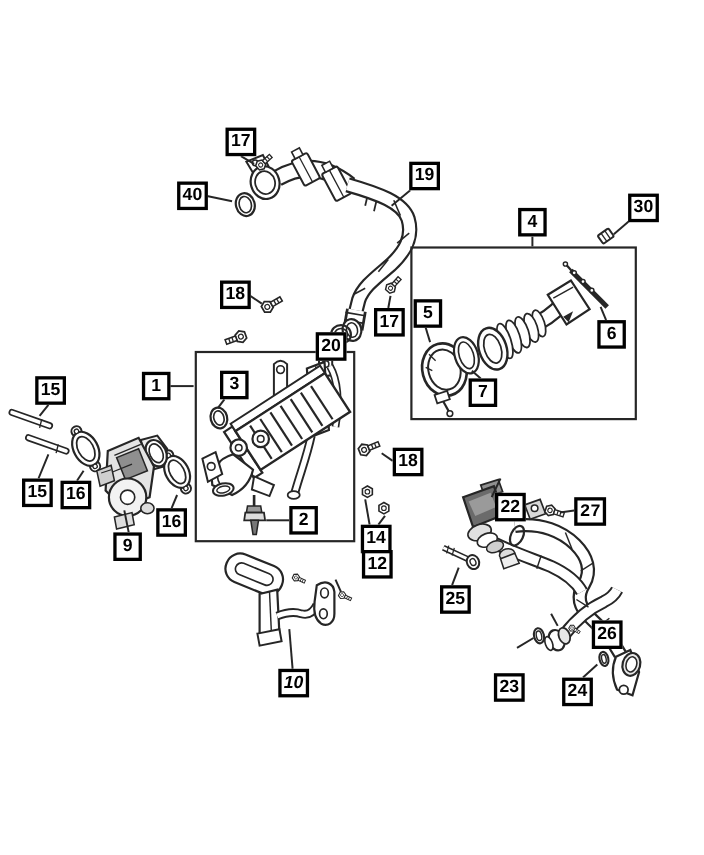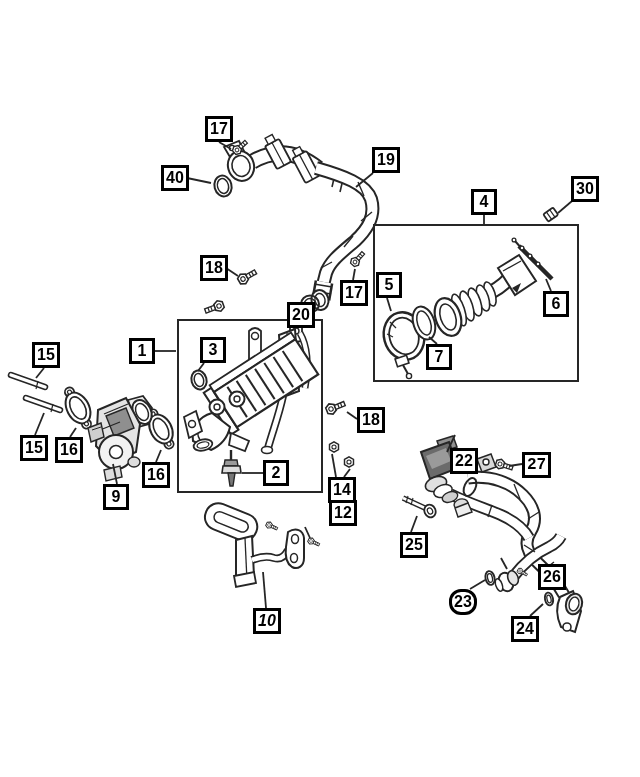--- a/index.html
+++ b/index.html
@@ -354,16 +354,16 @@
 <div class="callout" style="left:20px;top:435px;">15</div>
 <div class="callout" style="left:55px;top:437px;">16</div>
 <div class="callout" style="left:103px;top:484px;">9</div>
 <div class="callout" style="left:142px;top:462px;">16</div>
 <div class="callout" style="left:289px;top:500px;margin-left:40px;">12</div>
 <div class="callout" style="left:253px;top:608px;font-style:italic;">10</div>
 <div class="callout" style="left:450px;top:409px;margin-top:39px;">22</div>
 <div class="callout" style="left:522px;top:452px;font-family:Liberation Mono, monospace;">27</div>
 <div class="callout" style="left:400px;top:532px;">25</div>
 <div class="callout" style="left:490px;top:564px;margin-left:48px;">26</div>
-<div class="callout" style="left:449px;top:589px;border-radius:12px;">23</div>
+<div class="callout" style="left:449px;top:612px;">23</div>
 <div class="callout" style="left:511px;top:616px;">24</div>
 
 </div>
 
 </body></html>

